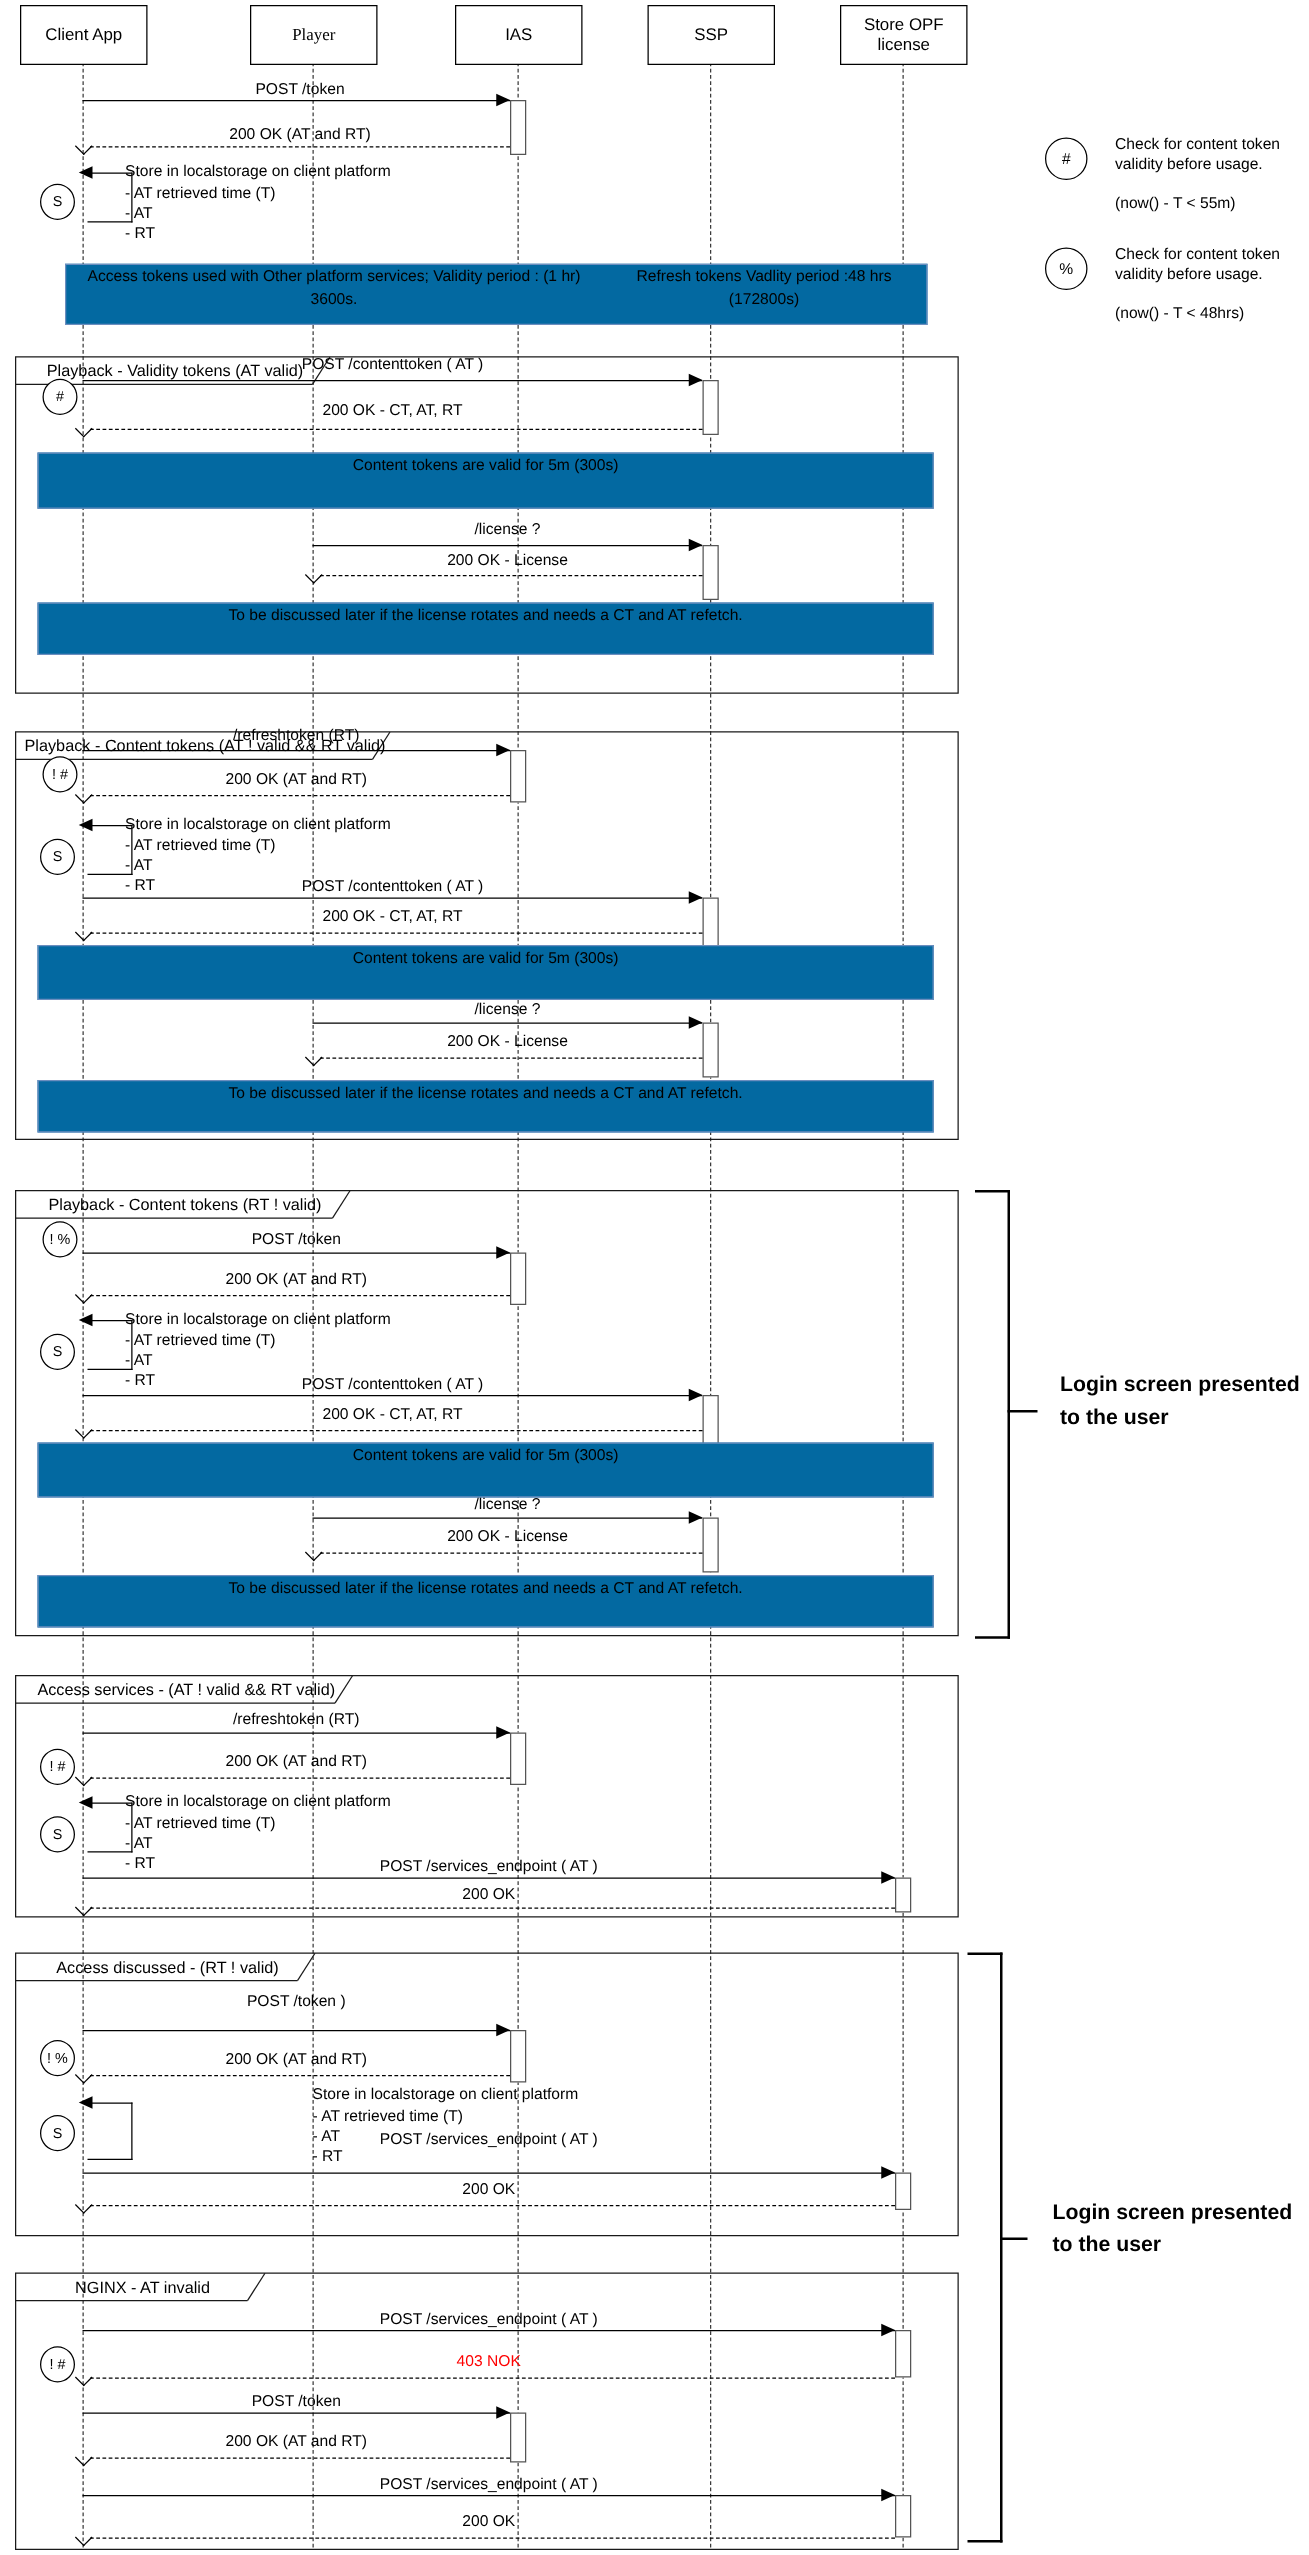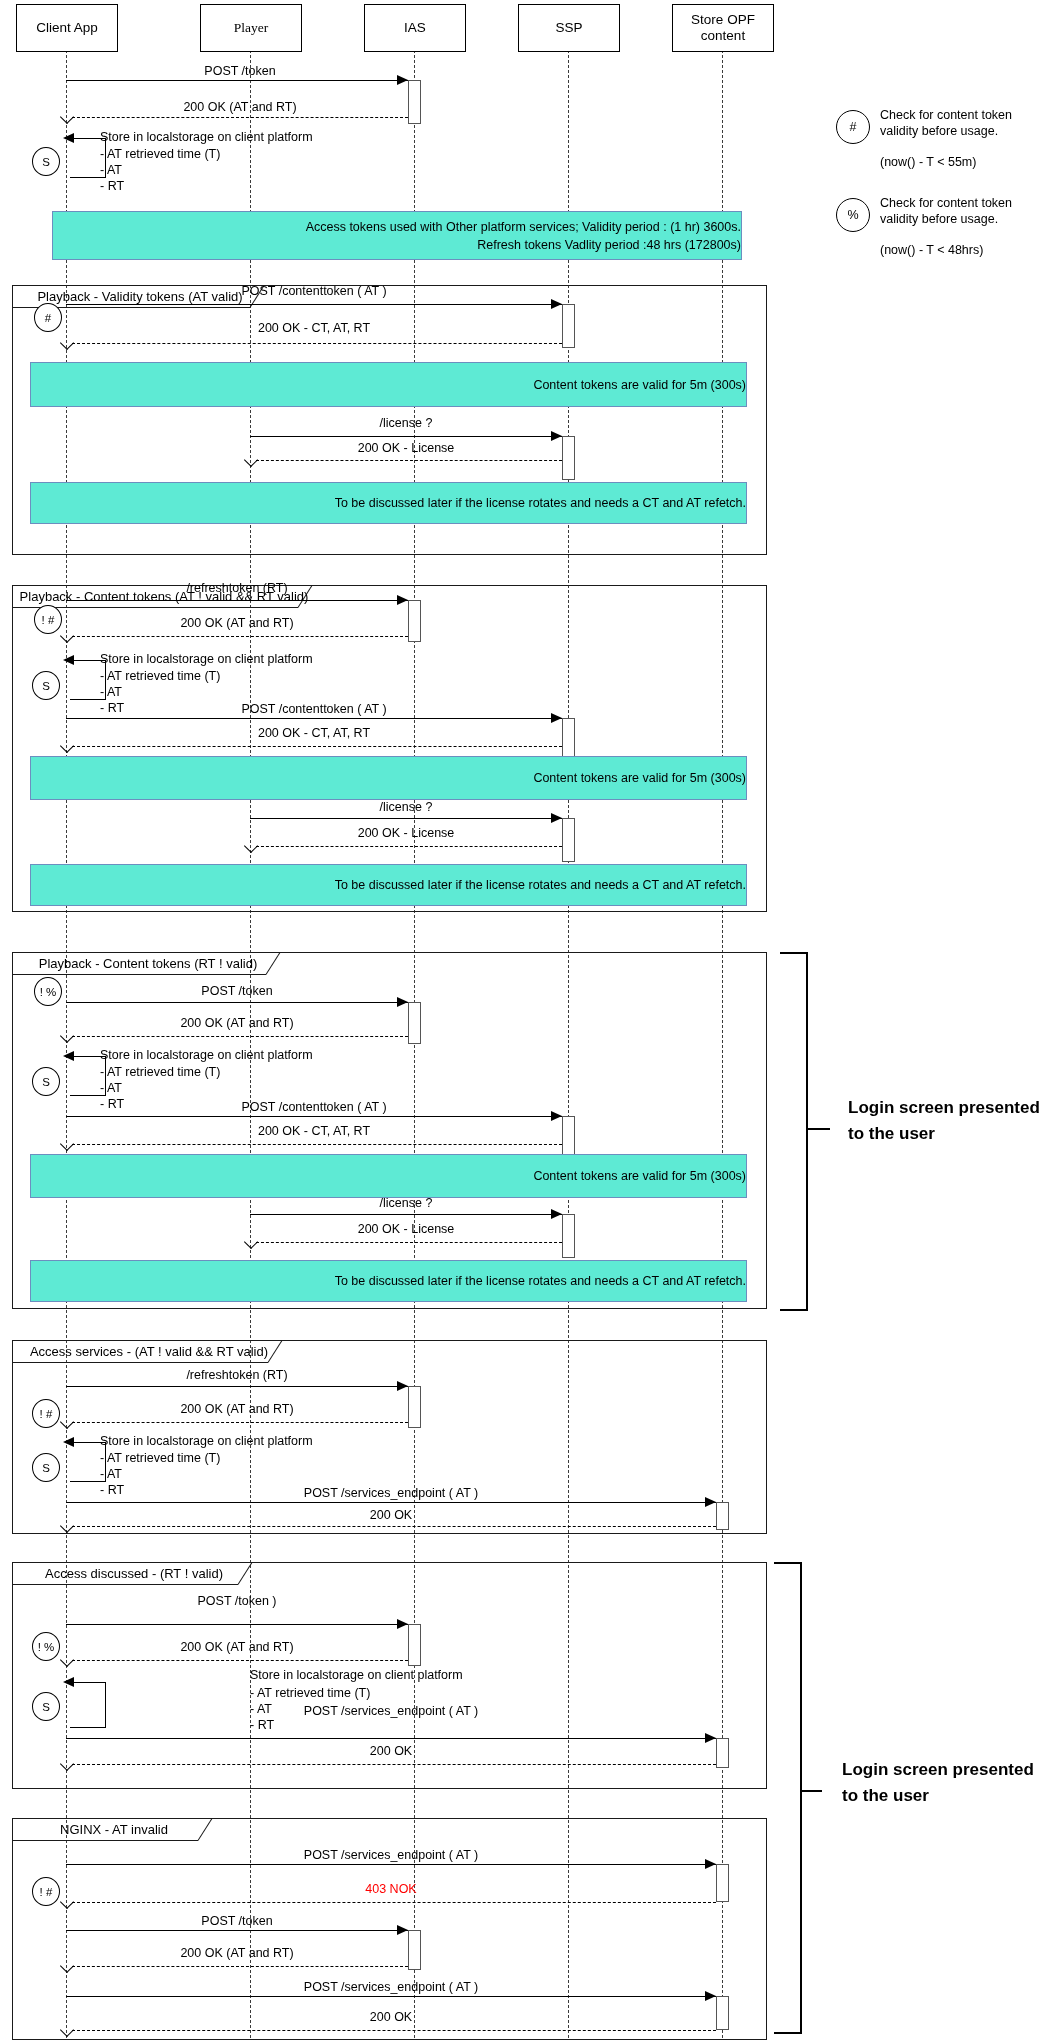--- a/index.html
+++ b/index.html
@@ -21,32 +21,32 @@
   .ah-r{position:absolute;width:0;height:0;border-top:5px solid transparent;
         border-bottom:5px solid transparent;border-left:11px solid #000;z-index:5;}
   .ah-l{position:absolute;width:0;height:0;border-top:5px solid transparent;
         border-bottom:5px solid transparent;border-right:11px solid #000;z-index:5;}
   .chev-l{position:absolute;width:9px;height:9px;border-left:1.6px solid #000;
           border-bottom:1.6px solid #000;transform:rotate(-45deg);z-index:5;}
   .act{position:absolute;width:11px;background:#fff;border:1.6px solid #555;z-index:4;}
   .badge{position:absolute;width:26px;height:27px;border:1.4px solid #000;border-radius:50%;
          background:#fff;display:flex;align-items:center;justify-content:center;
          font-size:11.5px;z-index:5;white-space:pre;}
-  .note{position:absolute;background:#5eead4;border:1px solid #6c8ebf;display:flex;
-        flex-direction:column;align-items:flex-end;justify-content:center;text-align:center;
+  .note{position:absolute;background:#0369a1;border:1px solid #6c8ebf;display:flex;
+        flex-direction:row;align-items:flex-start;justify-content:center;text-align:center;
         font-size:12.5px;line-height:18px;z-index:4;}
   .self-loop{position:absolute;border-top:1.6px solid #000;border-right:1.6px solid #000;
              border-bottom:1.6px solid #000;z-index:4;}
   .bracket{position:absolute;border-top:2.2px solid #000;border-right:2.2px solid #000;
            border-bottom:2.2px solid #000;z-index:4;}
   .btick{position:absolute;border-top:2px solid #000;z-index:4;}
   .blabel{position:absolute;font-size:17px;white-space:nowrap;z-index:5;font-weight:bold;}
   .lcircle{position:absolute;width:32px;height:32px;border:1.3px solid #000;border-radius:50%;
            background:#fff;display:flex;align-items:center;justify-content:center;font-size:12.5px;z-index:5;}
-  .ltext{position:absolute;font-size:12.5px;white-space:nowrap;z-index:5;}
+  .ltext{position:absolute;font-size:12.5px;white-space:nowrap;z-index:5;margin-left:12px;}
   .red{color:#ff0000;}
 </style>
 </head>
 <body>
 
 <div id="canvas">
 
   <div class="lifeline" style="left:66px;top:50px;height:1988px;"></div>
   <div class="lifeline" style="left:250px;top:50px;height:1988px;"></div>
   <div class="lifeline" style="left:414px;top:50px;height:1988px;"></div>
@@ -60,21 +60,21 @@
       <span>Player</span>
     </div>
   <div class="actor-box" style="left:364px;top:4px;">
       <span>IAS</span>
     </div>
   <div class="actor-box" style="left:518px;top:4px;">
       <span>SSP</span>
     </div>
   <div class="actor-box" style="left:672px;top:4px;">
     <span>Store OPF</span>
-    <span>content</span>
+    <span>license</span>
   </div>
 
   <div class="lcircle" style="left:836px;top:110px;">
       <span>#</span>
     </div>
   <div class="ltext" style="left:880px;top:108px;">Check for content token</div>
   <div class="ltext" style="left:880px;top:124px;">validity before usage.</div>
   <div class="ltext" style="left:880px;top:155px;">(now() - T &lt; 55m)</div>
   <div class="lcircle" style="left:836px;top:198px;">
       <span>%</span>

